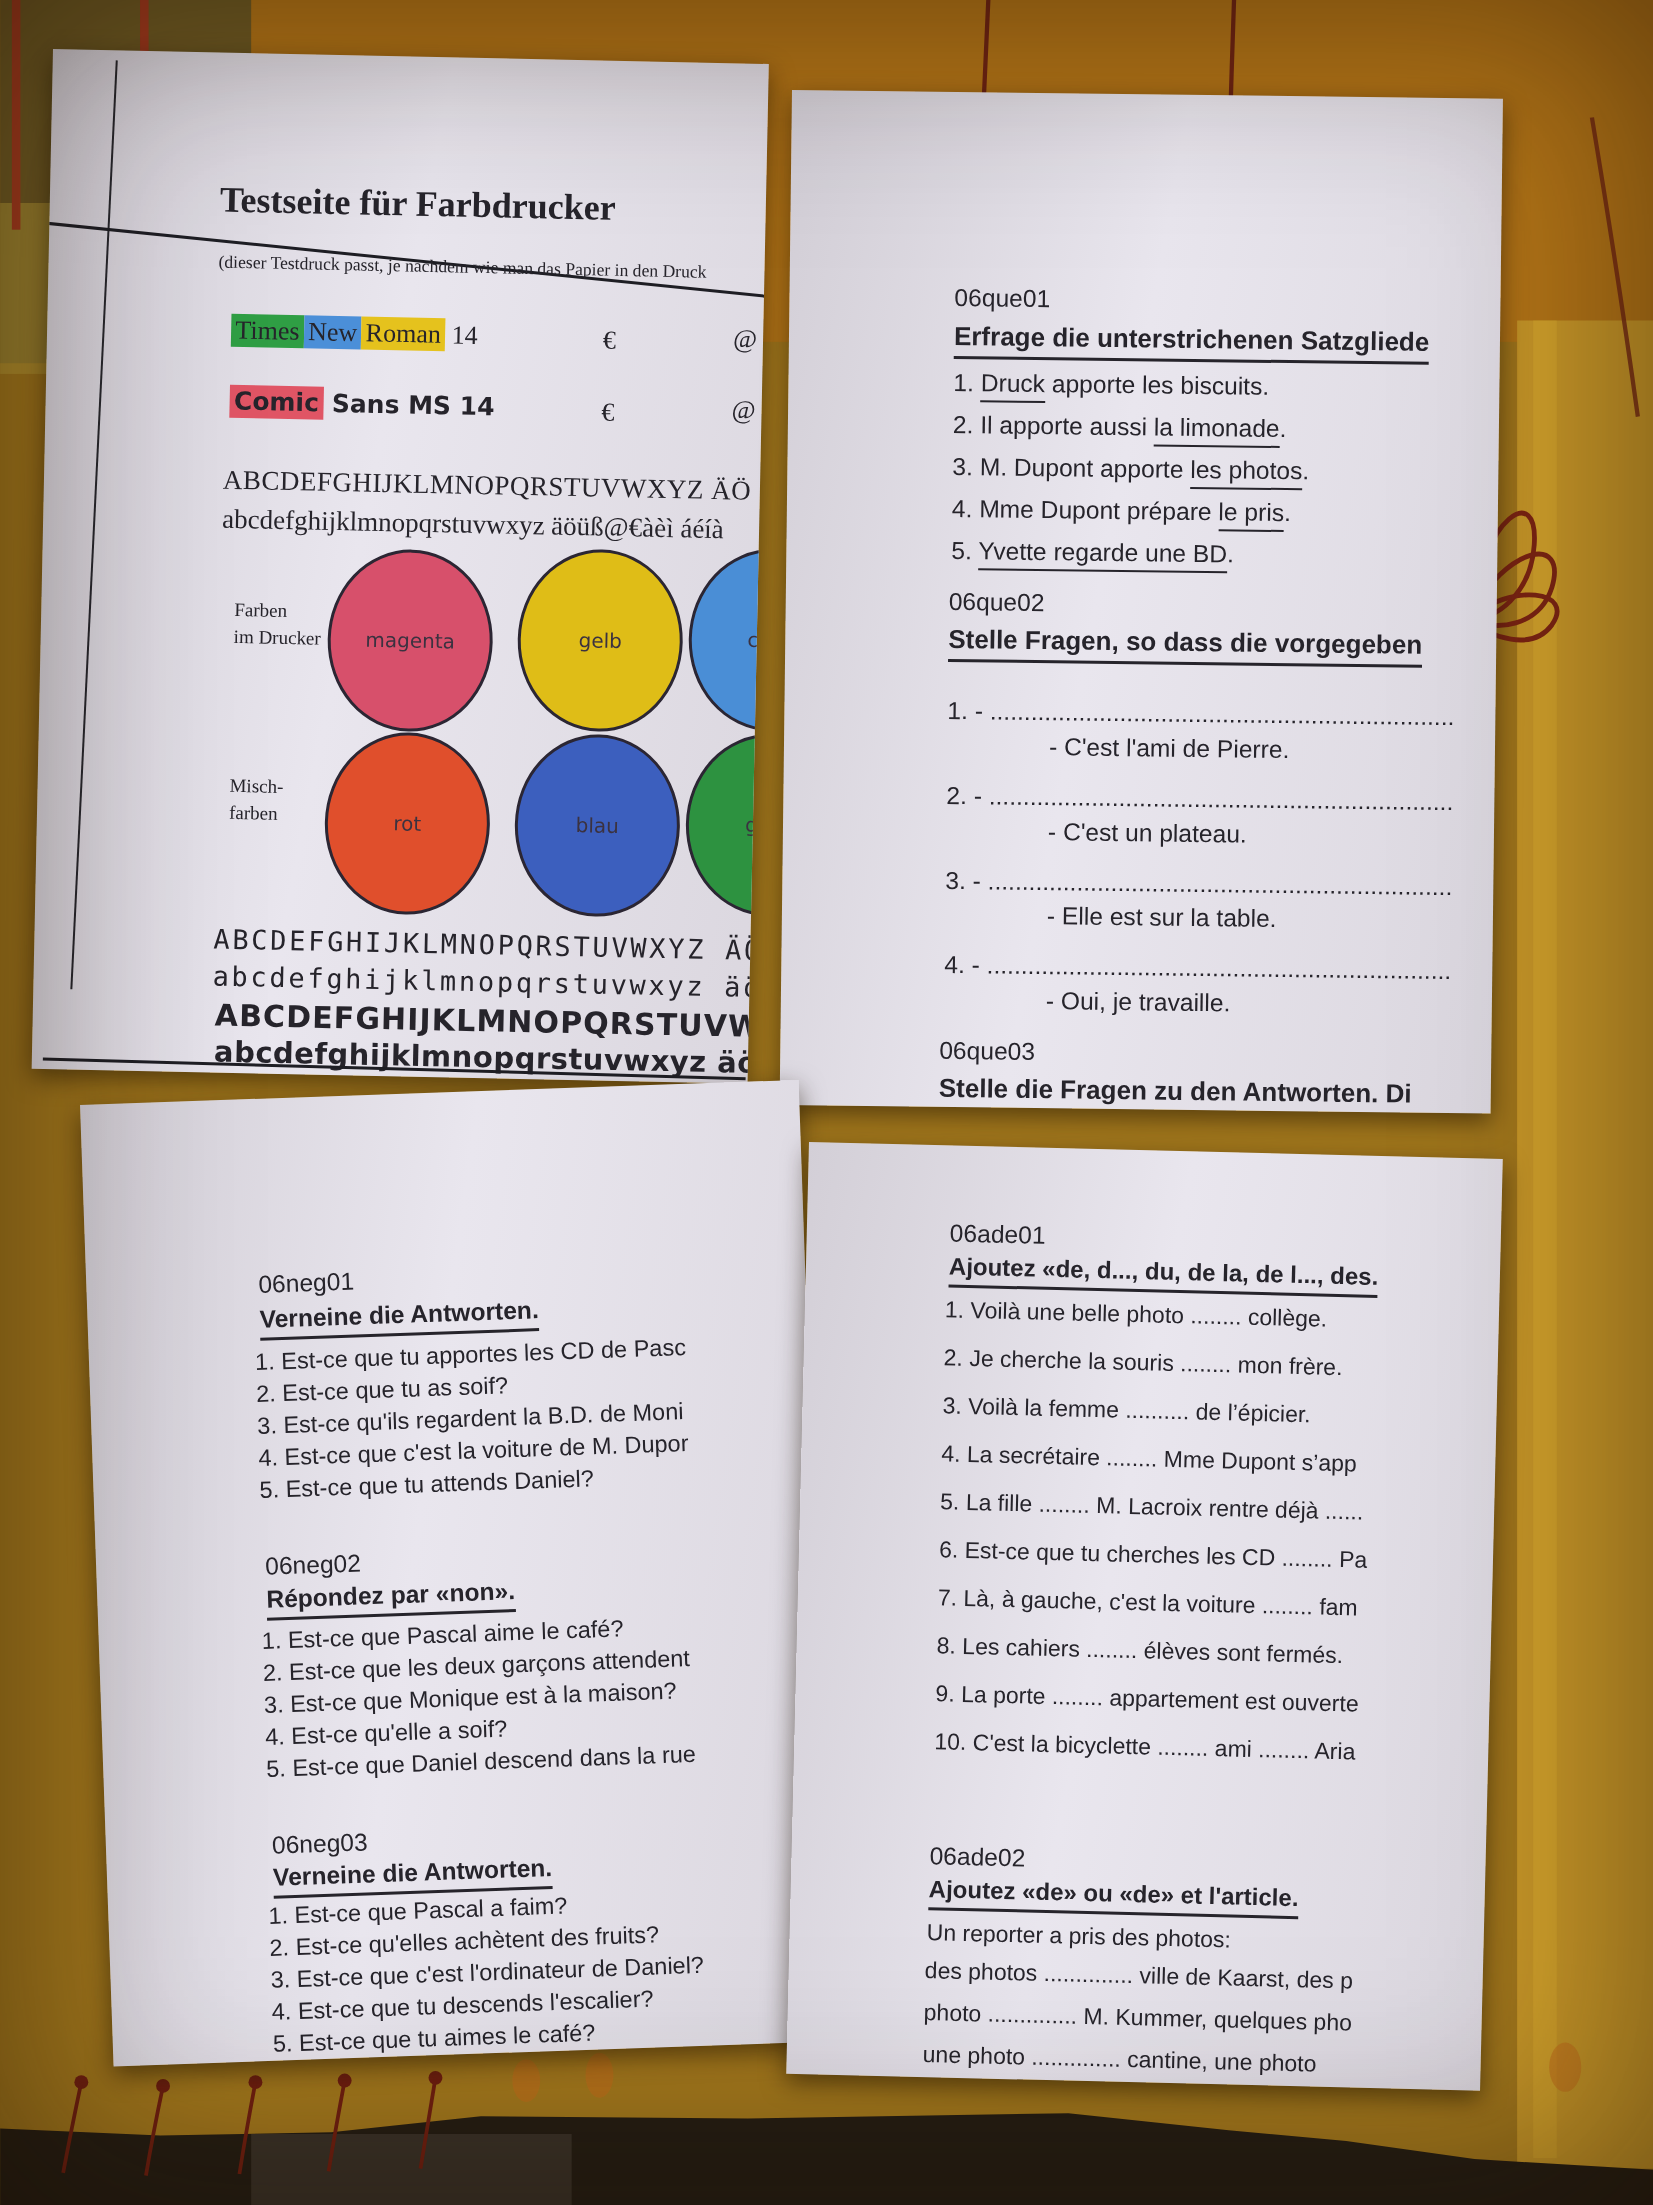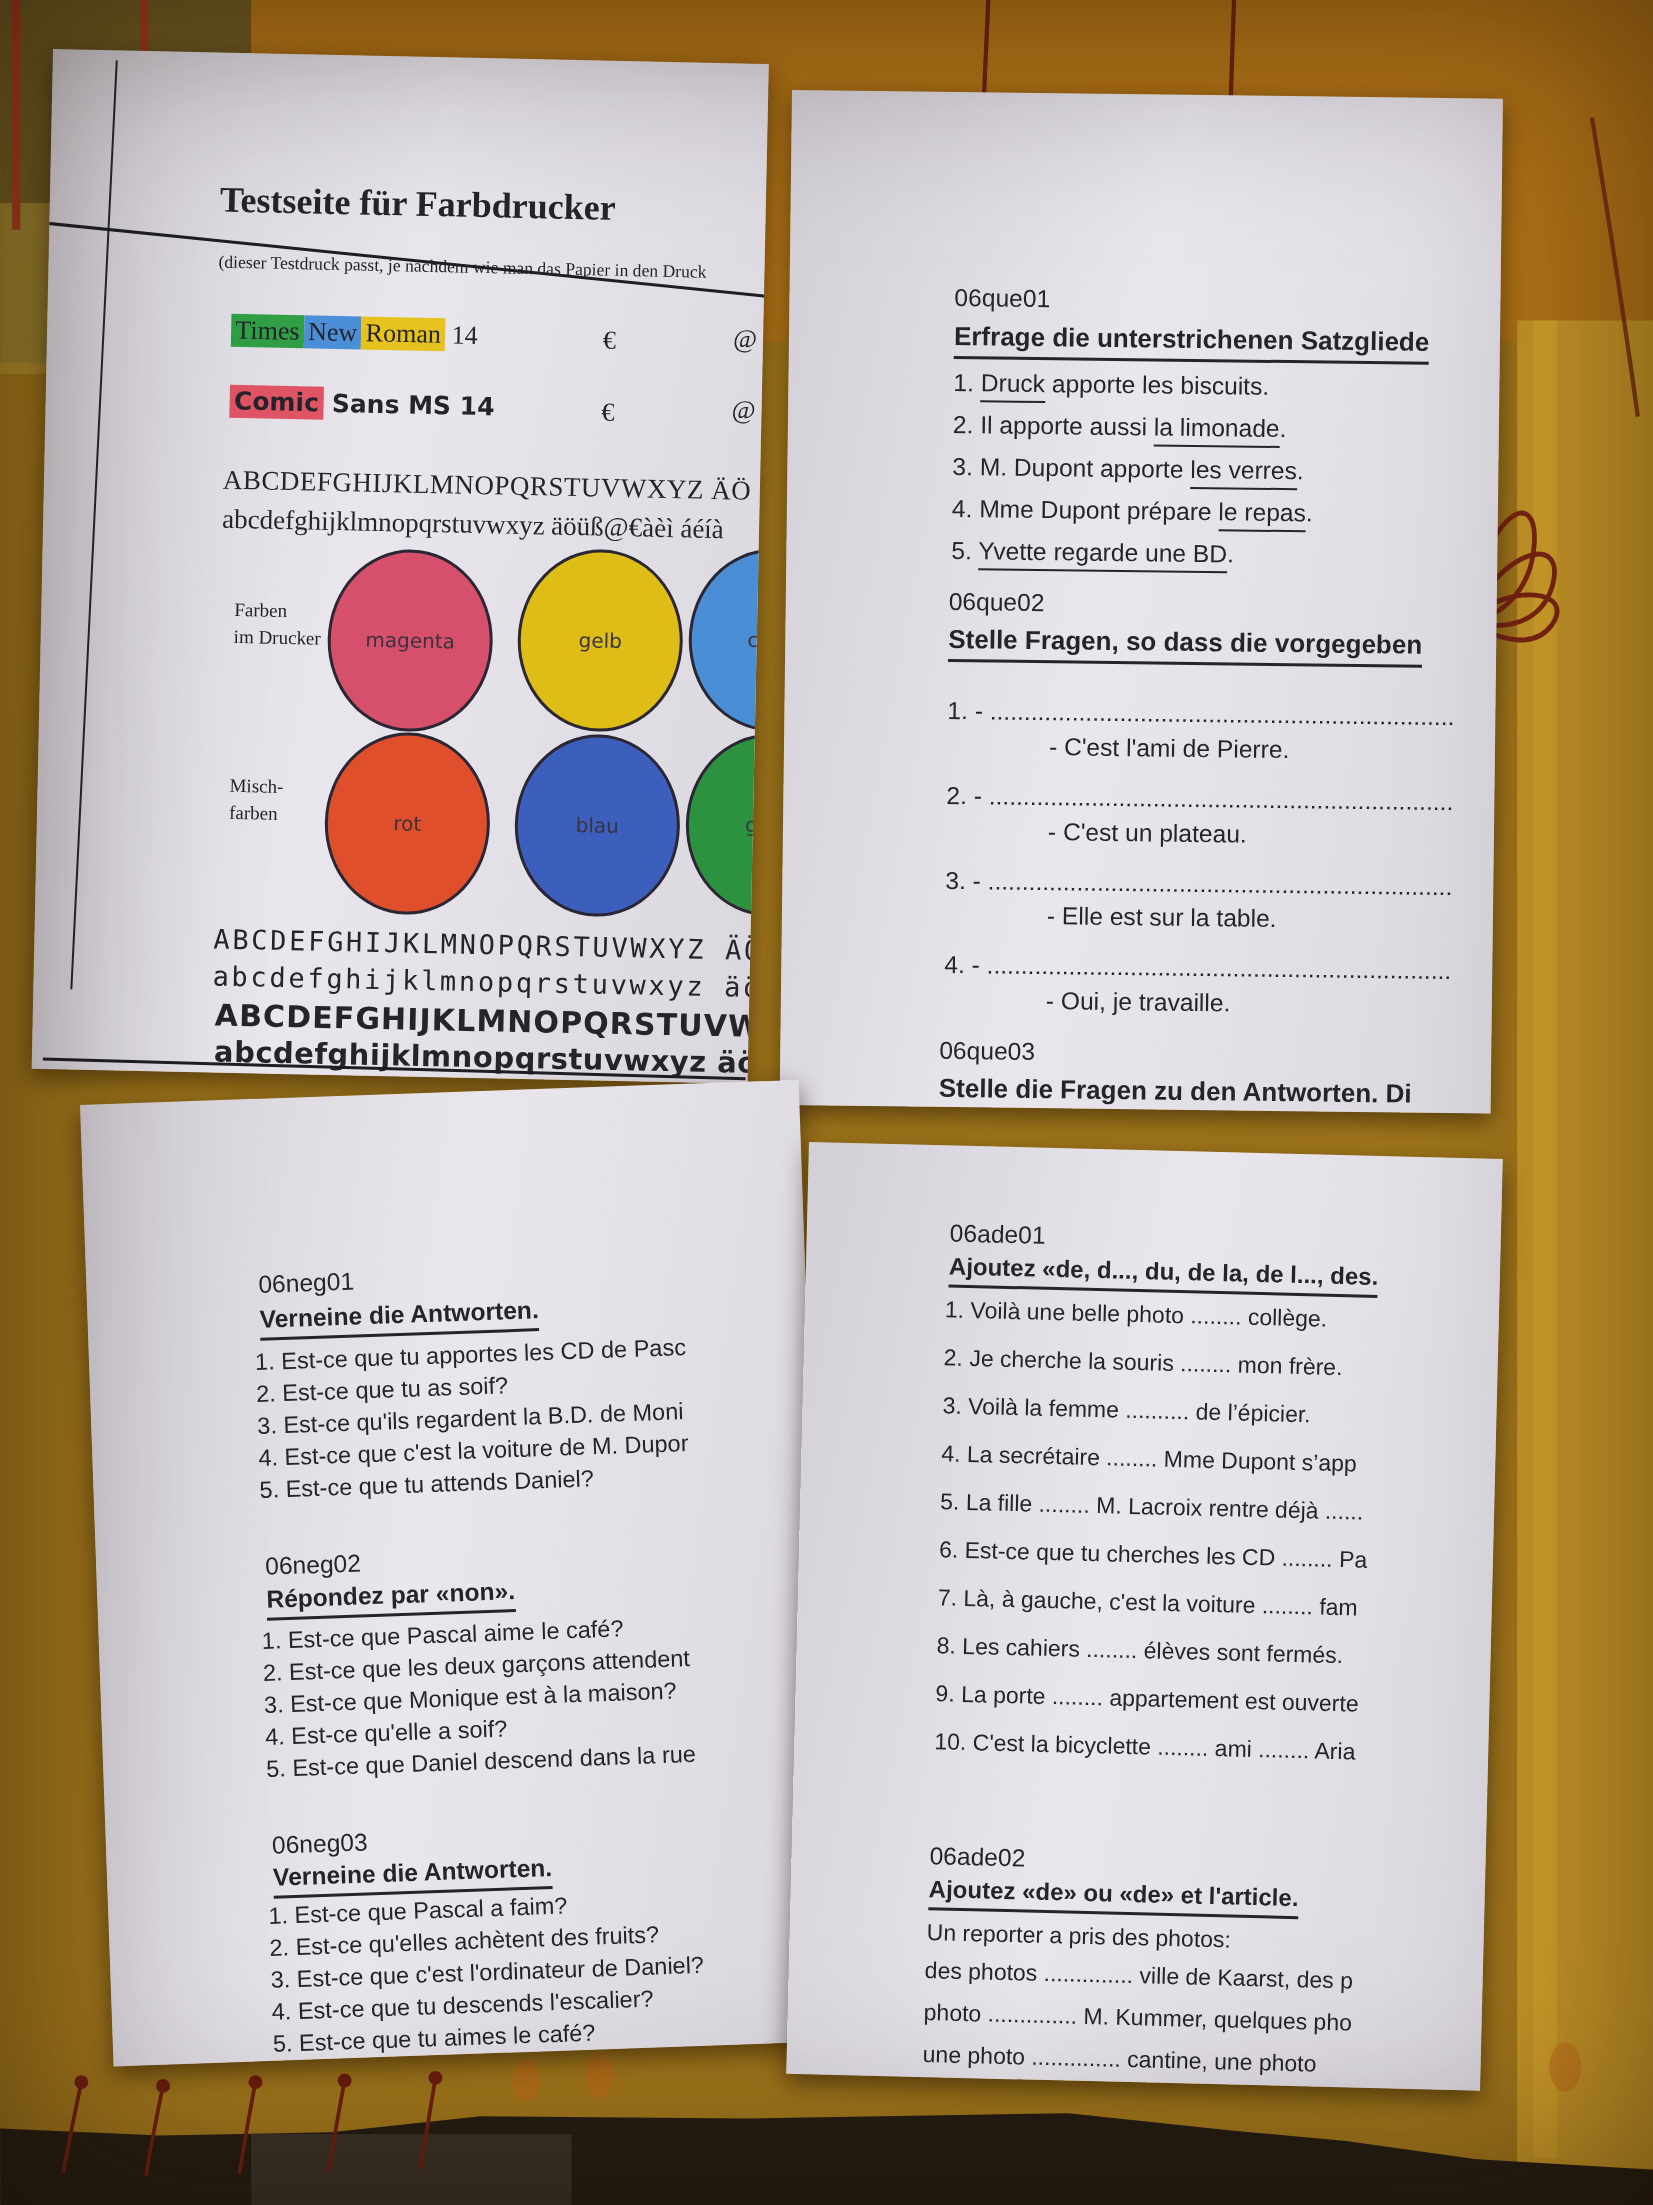--- a/index.html
+++ b/index.html
@@ -162,22 +162,22 @@
   <div class="abs" id="s1-comicL">abcdefghijklmnopqrstuvwxyz äöüß@€§$</div>
   <div class="abs" id="s1-rule"></div>
 </div>
 
 <div class="sheet" id="sheet2">
   <div class="abs code" style="left:165px;top:192px;">06que01</div>
   <div class="abs h2" style="left:165px;top:229px;"><span class="hd">Erfrage die unterstrichenen Satzgliede</span></div>
   <div class="abs lines2" style="left:165px;top:270px;">
       <div class="line"><span>1. </span><span class="useg">Druck</span><span> apporte les biscuits.</span></div>
       <div class="line"><span>2. Il apporte aussi </span><span class="useg">la limonade</span><span>.</span></div>
-      <div class="line"><span>3. M. Dupont apporte </span><span class="useg">les verres</span><span>.</span></div>
-      <div class="line"><span>4. Mme Dupont prépare </span><span class="useg">le repas</span><span>.</span></div>
+      <div class="line"><span>3. M. Dupont apporte </span><span class="useg">les photos</span><span>.</span></div>
+      <div class="line"><span>4. Mme Dupont prépare </span><span class="useg">le pris</span><span>.</span></div>
       <div class="line"><span>5. </span><span class="useg">Yvette regarde une BD</span><span>.</span></div>
     </div>
 
   <div class="abs code" style="left:163px;top:496px;">06que02</div>
   <div class="abs h2" style="left:163px;top:532px;"><span class="hd">Stelle Fragen, so dass die vorgegeben</span></div>
   <div class="abs" style="left:163px;top:604px;">
       <div class="pair">
         <div class="pq">1. - ....................................................................</div>
         <div class="pa">- C'est l'ami de Pierre.</div>
       </div>

